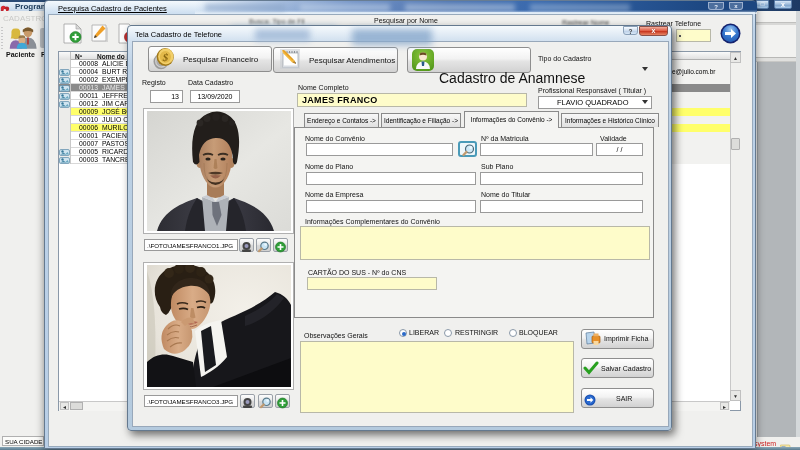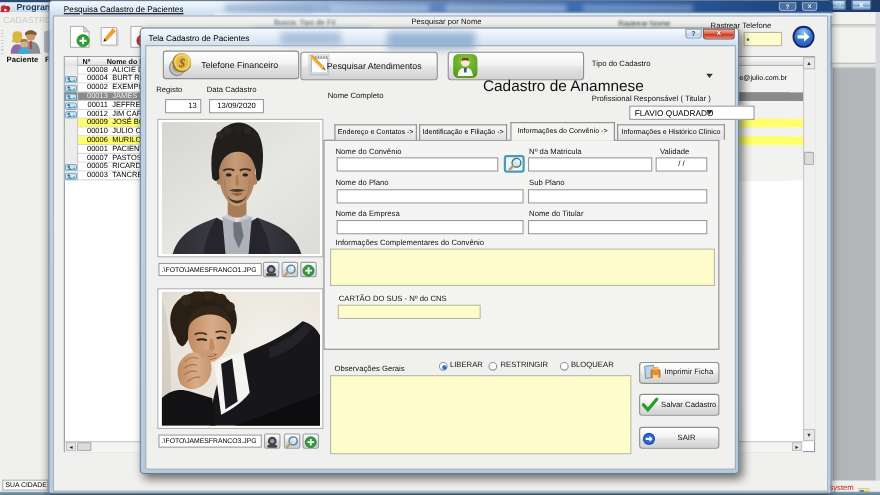--- a/index.html
+++ b/index.html
@@ -283,53 +283,53 @@
 
       <div class="abs" style="left:0;top:349px;width:671px;height:10px;background:#f4f4f2;border-top:1px solid #c8c8c8;"></div>
       <div class="abs" style="left:1px;top:350px;width:9px;height:8px;background:#e8e8e6;border:1px solid #c0c0c0;font-size:5px;text-align:center;line-height:8px;color:#333;">◄</div>
       <div class="abs" style="left:11px;top:350px;width:13px;height:8px;background:#dcdcda;border:1px solid #b0b0b0;"></div>
       <div class="abs" style="left:661px;top:350px;width:9px;height:8px;background:#e8e8e6;border:1px solid #c0c0c0;font-size:5px;text-align:center;line-height:8px;color:#333;">►</div>
     </div>
   </div>
 </div>
 
 <div class="abs" id="tela" style="left:127px;top:25px;width:545px;height:406px;border-radius:4px;background:linear-gradient(#f6fafd,#d4e2f0 14px,#bed2e6 40px,#b4cade);box-shadow:3px 4px 9px rgba(0,0,0,0.55);border:1px solid #64798f;">
-  <div class="lbl" style="left:7px;top:4px;font-size:7.5px;color:#000;">Tela Cadastro de Pacientes</div>
+  <div class="lbl" style="left:7px;top:4px;font-size:7.5px;color:#000;">Tela Cadastro de Telefone</div>
 
   <div class="abs" style="left:495px;top:0px;width:15px;height:9px;border:1px solid #8aa0b8;border-radius:0 0 3px 3px;background:linear-gradient(#f8fbff,#d0dff0 50%,#b8cce4 52%,#d8e8f8);font-size:6.5px;color:#444;text-align:center;line-height:9px;font-weight:bold;">?</div>
   <div class="abs" style="left:511px;top:0px;width:29px;height:10px;border:1px solid #8a5048;border-radius:0 0 3px 3px;background:linear-gradient(#f0b0a0,#e06048 45%,#c83820 55%,#e88868);"></div>
   <div class="abs" style="left:511px;top:0px;width:29px;height:10px;color:#fff;font-size:7px;text-align:center;line-height:9px;font-weight:bold;text-shadow:0 0 2px #802010;">x</div>
 
   <div class="abs" id="tc" style="left:4px;top:15px;width:537px;height:386px;background:#f0f0ee;border:1px solid #98a8ba;">
 
     <div class="btn3d" style="left:15px;top:4px;width:124px;height:26px;"></div>
     <div class="abs" style="left:19px;top:5px;"><svg width="24" height="24">
       <ellipse cx="9" cy="14.5" rx="7.5" ry="7.8" fill="#9a9a9a"></ellipse>
       <ellipse cx="9.6" cy="13.9" rx="6.6" ry="6.9" fill="#cfcfcf"></ellipse>
       <ellipse cx="9" cy="14.5" rx="4.6" ry="4.9" fill="#ababab"></ellipse>
       <ellipse cx="13.2" cy="10" rx="8.6" ry="8.9" fill="#a07818"></ellipse>
       <ellipse cx="13.8" cy="9.4" rx="7.7" ry="8" fill="#f2cf6a"></ellipse>
       <ellipse cx="13.4" cy="9.8" rx="5.6" ry="5.9" fill="#e3b94a"></ellipse>
       <text x="13.4" y="13.6" font-size="11" font-weight="bold" fill="#8a6610" text-anchor="middle" font-family="Liberation Serif" font-style="italic">$</text>
     </svg></div>
-    <div class="lbl" style="left:50px;top:13px;font-size:8px;">Telefone  Financeiro</div>
+    <div class="lbl" style="left:50px;top:13px;font-size:8px;">Pesquisar  Financeiro</div>
 
     <div class="btn3d" style="left:140px;top:5px;width:125px;height:26px;"></div>
     <div class="abs" style="left:146px;top:6px;"><svg width="22" height="22">
       <rect x="1" y="1" width="20" height="20" fill="#c8ccd2" opacity="0.55"></rect>
       <rect x="4" y="5" width="15" height="14.5" fill="#fdfdfd" stroke="#98a0a8" stroke-width="0.7"></rect>
       <rect x="4" y="17.5" width="15" height="2" fill="#d8dce2"></rect>
       <path d="M5.5 5 L5.5 3 M8 5 L8 3 M10.5 5 L10.5 3 M13 5 L13 3 M15.5 5 L15.5 3 M18 5 L18 3" stroke="#8a9098" stroke-width="1"></path>
       <path d="M3 2 L5.8 2.6 L15.4 12.2 L13.2 14.4 L3.6 4.8 Z" fill="#f5b93a"></path>
       <path d="M3 2 L4.4 5.6 L3.6 4.8 Z" fill="#e8e0d0"></path>
       <path d="M13.2 14.4 L15.4 12.2 L17 16 Z" fill="#c88a20"></path>
       <path d="M15.8 14.8 L17 16 L16.2 13.8 Z" fill="#3a3a3a"></path>
       <path d="M4.2 2.3 L13.8 11.9" stroke="#e09a28" stroke-width="1.2"></path>
     </svg></div>
-    <div class="lbl" style="left:164px;top:14px;font-size:8px;">Pesquisar  Atendimentos</div>
+    <div class="lbl" style="left:176px;top:14px;font-size:8px;">Pesquisar  Atendimentos</div>
 
     <div class="btn3d" style="left:274px;top:5px;width:124px;height:26px;"></div>
     <div class="abs" style="left:278px;top:6px;"><svg width="24" height="24">
       <rect x="1" y="1" width="22" height="22" rx="5" fill="url(#ggr)"></rect>
       <defs>
             <radialGradient id="ggr" cx="0.5" cy="0.3" r="0.8">
               <stop offset="0" stop-color="#8cc83c"></stop>
               <stop offset="1" stop-color="#4e9418"></stop>
             </radialGradient>
           </defs>
@@ -339,25 +339,26 @@
       <path d="M10.5 13.5 L13.5 13.5 L13 18 L11 18 Z" fill="#2a5a8a"></path>
     </svg></div>
     <div class="lbl" style="left:306px;top:28px;font-size:14px;">Cadastro de Anamnese</div>
 
     <div class="lbl" style="left:9px;top:37px;">Registo</div>
     <div class="lbl" style="left:55px;top:37px;">Data Cadastro</div>
     <div class="fld" style="left:17px;top:48px;width:33px;height:13px;text-align:right;line-height:12px;padding-right:3px;">13</div>
     <div class="fld" style="left:57px;top:48px;width:50px;height:13px;text-align:center;line-height:12px;">13/09/2020</div>
 
     <div class="lbl" style="left:165px;top:42px;">Nome Completo</div>
+    <div class="yfld" style="left:164px;top:51px;width:230px;height:14px;font-weight:bold;font-size:9px;letter-spacing:0.3px;line-height:13px;padding-left:4px;">JAMES FRANCO</div>
 
     <div class="lbl" style="left:405px;top:13px;">Tipo do Cadastro</div>
     <div class="abs" style="left:509px;top:25px;width:0;height:0;border:3px solid transparent;border-top:4px solid #333;"></div>
     <div class="lbl" style="left:405px;top:45px;">Profissional Responsável ( Titular )</div>
-    <div class="fld" style="left:405px;top:54px;width:114px;height:13px;line-height:12px;padding-left:4px;font-size:7.5px;margin-left:34px;">FLAVIO QUADRADO</div>
+    <div class="fld" style="left:405px;top:54px;width:114px;height:13px;line-height:12px;padding-left:18px;font-size:7.5px;">FLAVIO QUADRADO</div>
     <div class="abs" style="left:509px;top:58px;width:0;height:0;border:3px solid transparent;border-top:4px solid #333;"></div>
 
     <div class="abs" style="left:10px;top:66px;width:151px;height:126px;background:#fff;border:1px solid #b0b0b0;"></div>
     <div class="abs" style="left:14px;top:69px;width:144px;height:120px;" id="photo1"><svg width="144" height="120" viewBox="0 0 144 120">
           <defs>
             <linearGradient id="p1bg" x1="0" y1="0" x2="1" y2="1">
               <stop offset="0" stop-color="#d5d5d1"></stop>
               <stop offset="0.55" stop-color="#e7e7e3"></stop>
               <stop offset="1" stop-color="#dbdbd7"></stop>
             </linearGradient>

